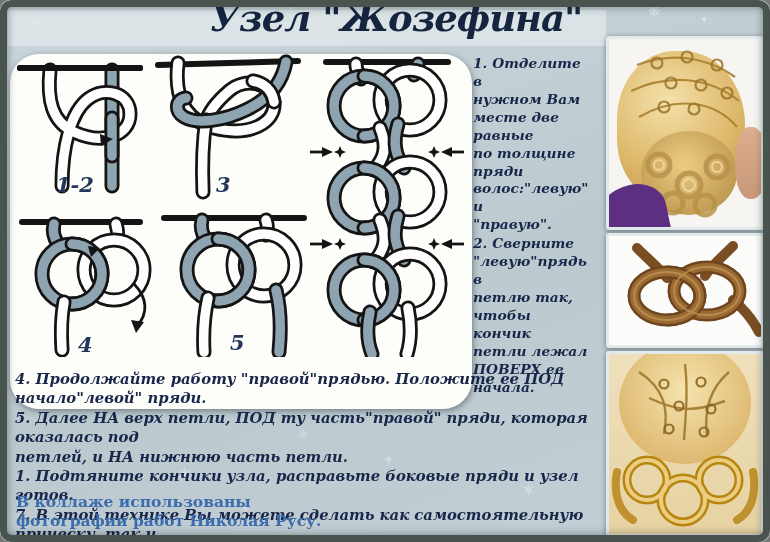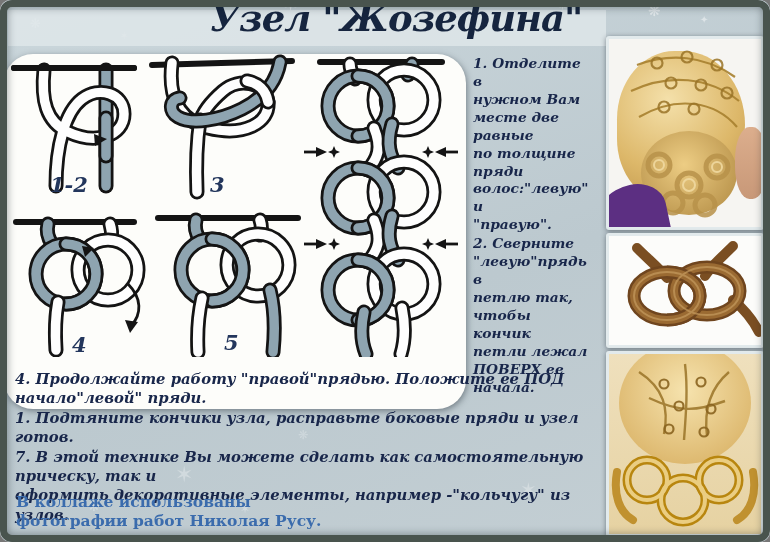--- a/index.html
+++ b/index.html
@@ -11,21 +11,21 @@
   .star{position:absolute;color:#ffffff;z-index:1;font-family:"DejaVu Sans",sans-serif;}
   .star::before{content:"✶";}
   .star.alt::before{content:"❋";}
   .star.d::before{content:"✦";}
 
   .title-band{position:absolute;left:8px;top:10px;width:598px;height:36px;
     background:rgba(224,231,234,.8);z-index:2;}
   .title{position:absolute;left:210px;top:-4px;margin:0;z-index:3;white-space:nowrap;
     font-size:37px;font-weight:bold;font-style:italic;color:#16253f;letter-spacing:-1px;}
 
-  .diagram-panel{position:absolute;left:4px;top:54px;width:462px;height:355px;
+  .diagram-panel{position:absolute;left:10px;top:54px;width:462px;height:355px;
     background:#fdfdfa;z-index:2;box-shadow:1px 2px 6px rgba(40,50,60,.5);border-radius:29px;}
   .step-label{position:absolute;font-size:21px;font-weight:bold;font-style:italic;
     color:#23365c;z-index:4;}
   svg .o{stroke:#141414;stroke-width:15;fill:none;stroke-linecap:round;}
   svg .w{stroke:#fefefe;stroke-width:9.5;fill:none;stroke-linecap:round;}
   svg .g{stroke:#8ea4b0;stroke-width:9.5;fill:none;stroke-linecap:round;}
   svg .bar{stroke:#141414;stroke-width:6;fill:none;stroke-linecap:round;}
   svg .thin{stroke:#141414;stroke-width:2.8;fill:none;}
   svg .blk{fill:#141414;}
 
@@ -209,20 +209,22 @@
 "левую"прядь в
 петлю так,
 чтобы кончик
 петли лежал
 ПОВЕРХ  ее
 начала.</p>
   </div>
 
   <div class="bottom-block">
     <p class="instr">4. Продолжайте работу "правой"прядью. Положите ее ПОД начало"левой" пряди.</p>
+    <p class="instr">5. Далее НА верх петли, ПОД ту часть"правой" пряди, которая оказалась под
+петлей, и НА нижнюю часть петли.</p>
     <p class="instr">1.  Подтяните кончики узла, расправьте боковые пряди и узел готов.</p>
     <p class="instr">7. В этой технике Вы можете сделать как самостоятельную прическу, так и
 оформить декоративные элементы, например -"кольчугу" из узлов.</p>
   </div>
 
   <div class="credit">В коллаже использованы
 фотографии работ Николая Русу.</div>
 
   <div class="photo" id="photo-top" title="blonde-updo-with-knot-mesh">
     <div class="abs" style="left:8px;top:12px;width:128px;height:152px;border-radius:48% 52% 55% 45%;

